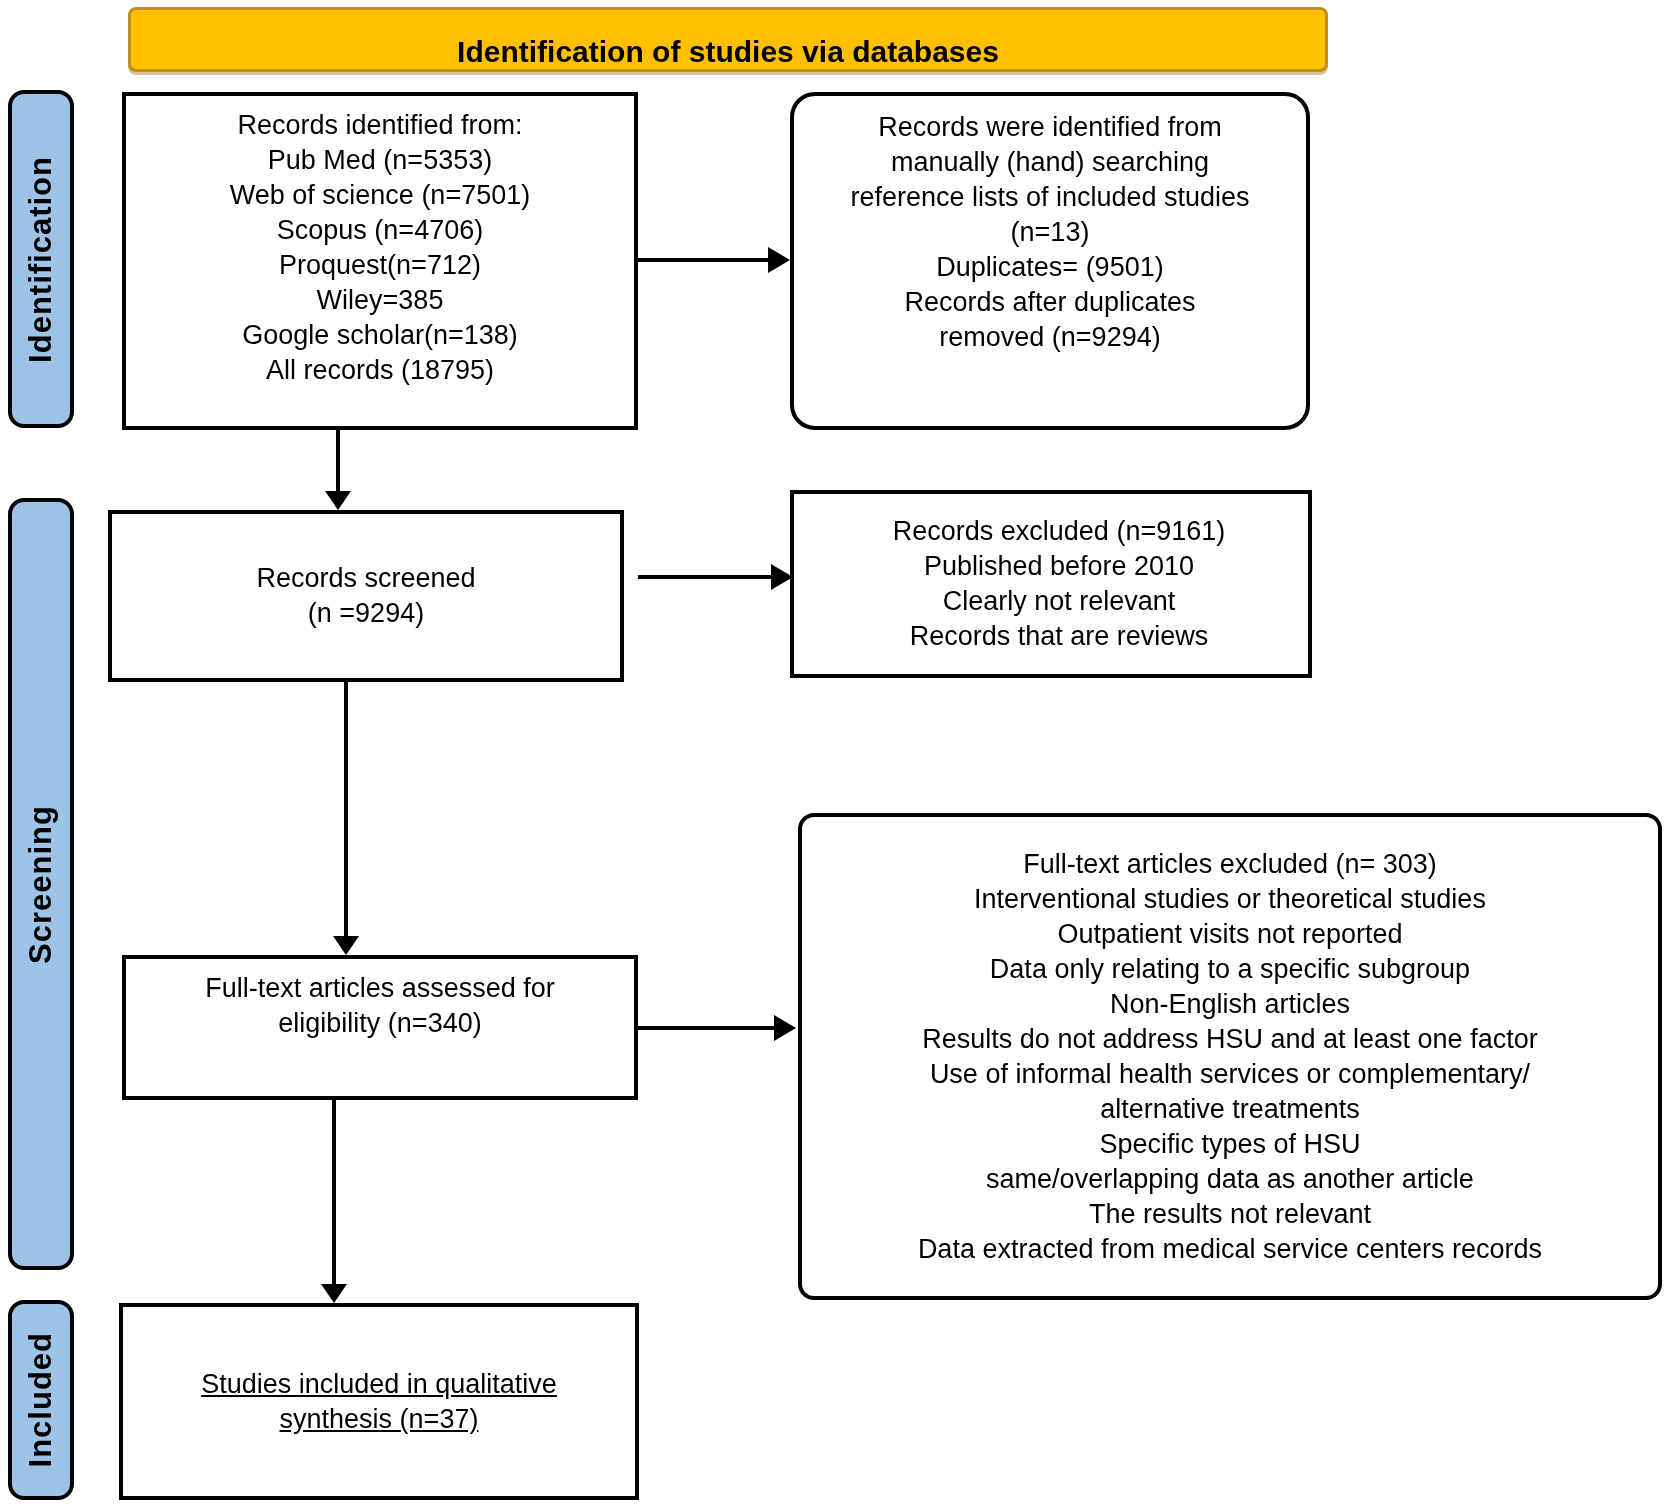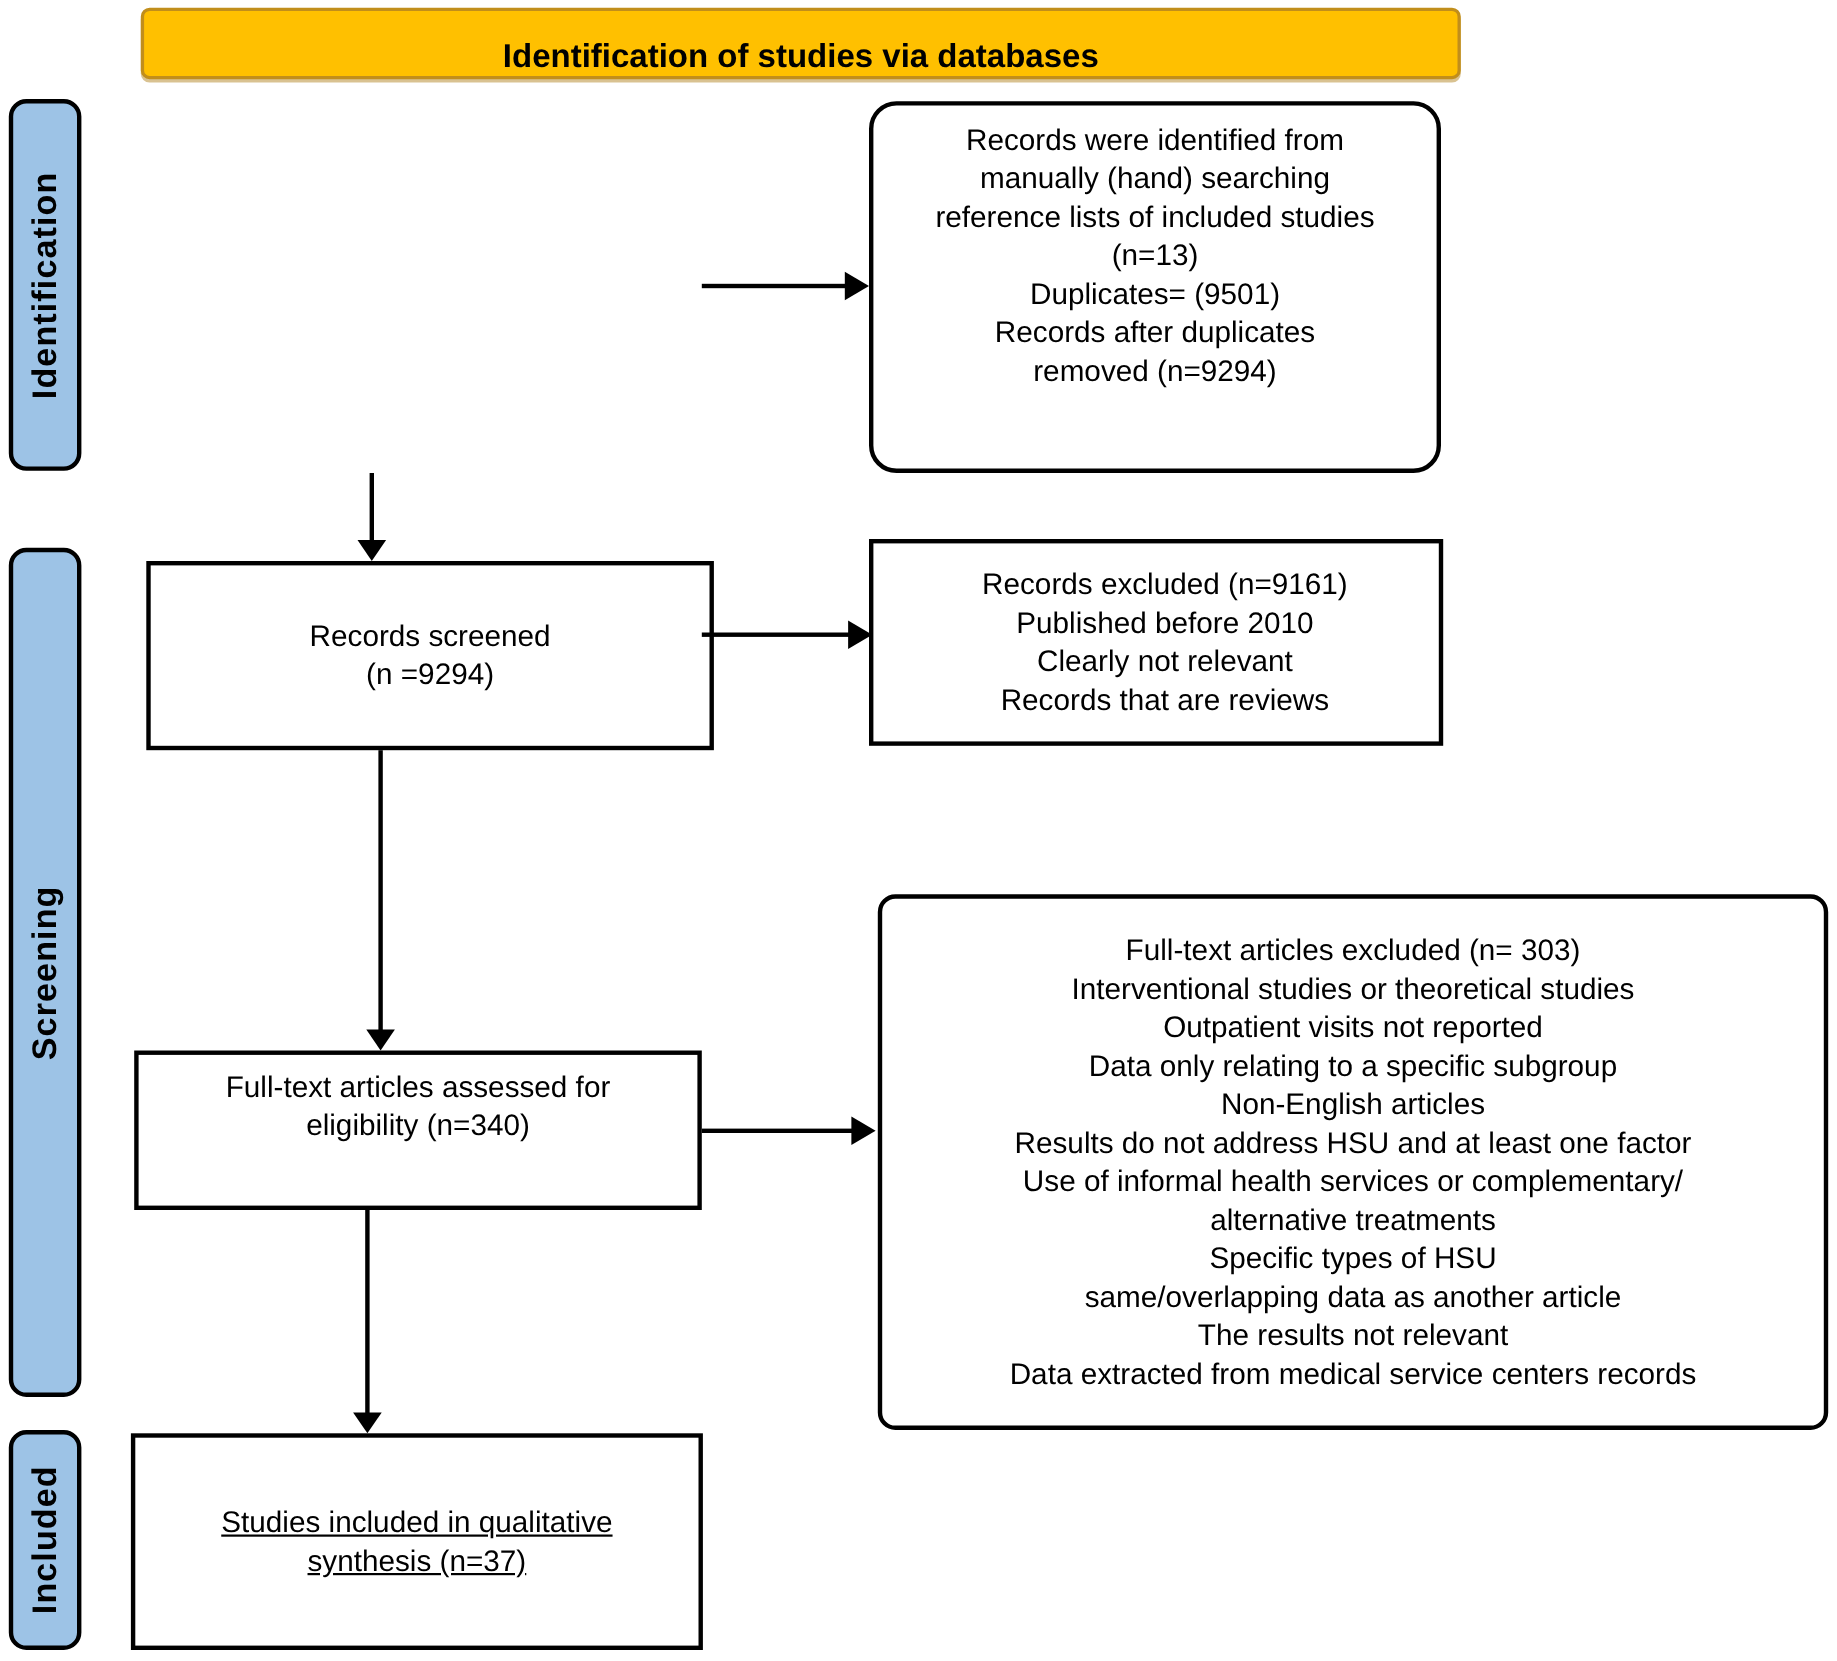--- a/index.html
+++ b/index.html
@@ -84,32 +84,42 @@
   <div class="stage" style="left:8px;top:90px;width:66px;height:338px;">
     <span class="stage-text">Identification</span>
   </div>
   <div class="stage" style="left:8px;top:498px;width:66px;height:772px;">
     <span class="stage-text">Screening</span>
   </div>
   <div class="stage" style="left:8px;top:1300px;width:66px;height:200px;">
     <span class="stage-text">Included</span>
   </div>
 
+  <div class="fbox v-top pt12" style="left:122px;top:92px;width:516px;height:338px;">
+    <div class="box-text">Records identified from:
+Pub Med (n=5353)
+Web of science (n=7501)
+Scopus (n=4706)
+Proquest(n=712)
+Wiley=385
+Google scholar(n=138)
+All records (18795)</div>
+  </div>
 
   <div class="fbox v-top pt14" style="left:790px;top:92px;width:520px;height:338px;">
     <div class="box-text">Records were identified from
 manually (hand) searching
 reference lists of included studies
 (n=13)
 Duplicates= (9501)
 Records after duplicates
 removed (n=9294)</div>
   </div>
 
-  <div class="fbox v-center" style="left:133px;top:510px;width:516px;height:172px;">
+  <div class="fbox v-center" style="left:108px;top:510px;width:516px;height:172px;">
     <div class="box-text">Records screened
 (n =9294)</div>
   </div>
 
   <div class="fbox v-center" style="left:790px;top:490px;width:522px;height:188px;padding-left:16px;">
     <div class="box-text">Records excluded (n=9161)
 Published before 2010
 Clearly not relevant
 Records that are reviews</div>
   </div>

